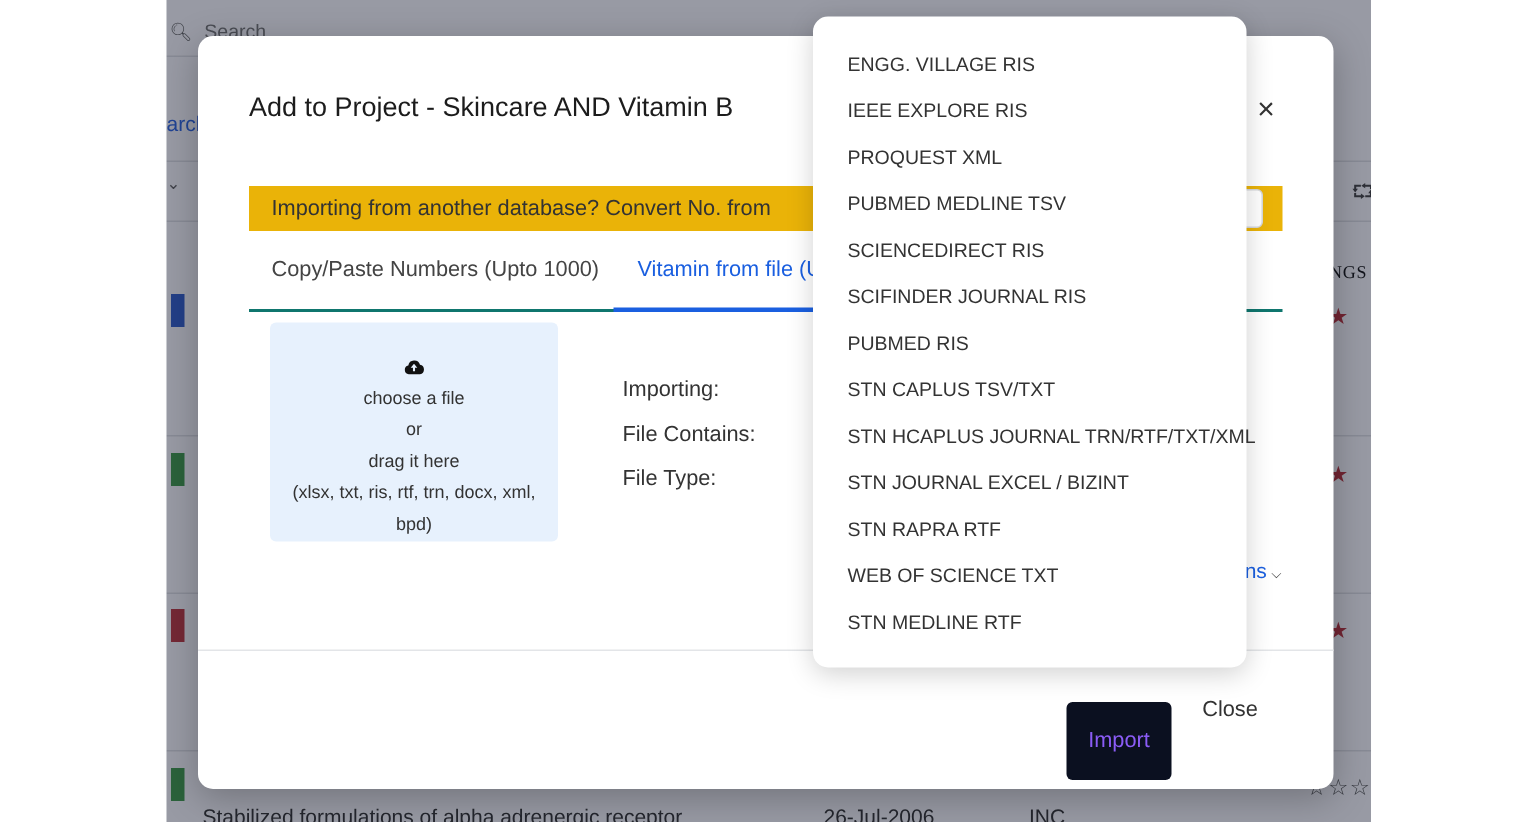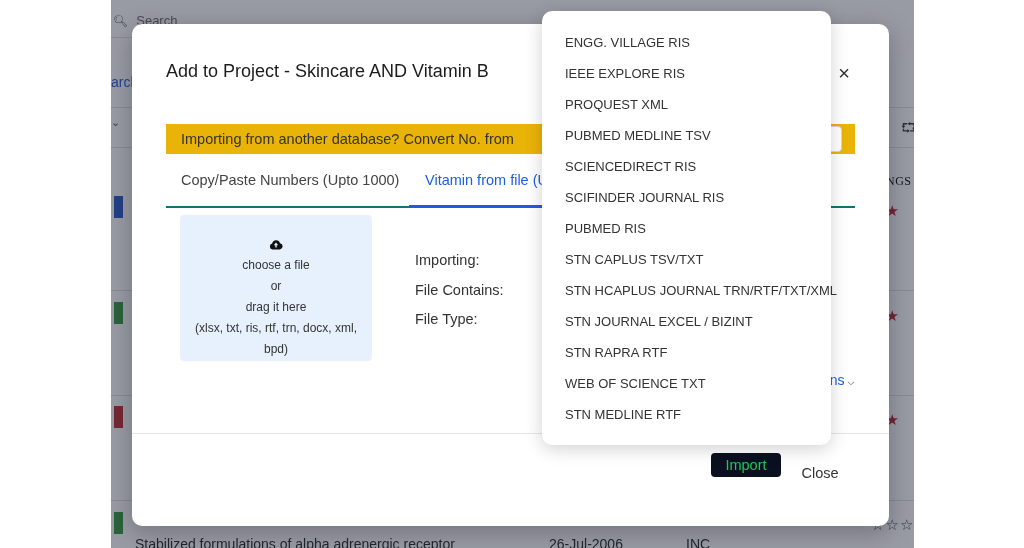--- a/index.html
+++ b/index.html
@@ -31,21 +31,21 @@
     .tabs { position: absolute; left: 34px; top: 140px; width: 689px; height: 44px; border-bottom: 2px solid #0f766e; }
     .tab { position: absolute; top: 8px; font-size: 14.5px; color: #444; cursor: pointer; white-space: nowrap; }
     .tab.active { color: #1a5fe0; }
     .tab-underline { position: absolute; left: 243px; top: 41px; width: 137px; height: 3px; background: #1a5fe0; }
     .dropzone { position: absolute; left: 48px; top: 191px; width: 192px; height: 146px; background: #e7f1fd; border-radius: 4px; text-align: center; color: #333; font-size: 12px; line-height: 21px; padding-top: 20px; cursor: pointer; }
     .dropzone .cloud { display:block; height: 20px; font-size: 14px; color: #111; }
     .info-labels { position: absolute; left: 283px; top: 193px; font-size: 14.5px; color: #333; line-height: 29.5px; margin-top: 29px; }
     .more-options { position: absolute; left: 690px; top: 348px; font-size: 14px; color: #1a5fe0; cursor: pointer; }
     .more-options .chev { font-size: 9px; color:#444; margin-left: 3px; }
     .footer-line { position: absolute; left: 0; top: 409px; width: 757px; height: 1px; background: #e3e5e8; }
-    .import-btn { position: absolute; left: 579px; top: 429px; width: 70px; height: 24px; background: #0b1020; color: #22c55e; border-radius: 4px; font-size: 14.5px; display:flex; align-items:center; justify-content:center; cursor: pointer; border: none; }
+    .import-btn { position: absolute; left: 579px; top: 444px; width: 70px; height: 52px; background: #0b1020; color: #8b5cf6; border-radius: 4px; font-size: 14.5px; display:flex; align-items:center; justify-content:center; cursor: pointer; border: none; }
     .close-btn { position: absolute; left: 670px; top: 429px; width: 36px; height: 40px; color: #333; font-size: 14.5px; display:flex; align-items:center; justify-content:center; cursor: pointer; background: transparent; border: none; }
 
     
     .dropdown { position: absolute; left: 542px; top: 11px; width: 289px; height: 434px; background: #ffffff; border-radius: 10px; box-shadow: 0 4px 18px rgba(0,0,0,0.18); padding-top: 16px; }
     .dd-item { height: 31px; padding-left: 23px; font-size: 13px; color: #333; display:flex; align-items:center; cursor: pointer; white-space: nowrap; }
   </style>
 </head>
 <body>
 
 <div class="page-bg">

